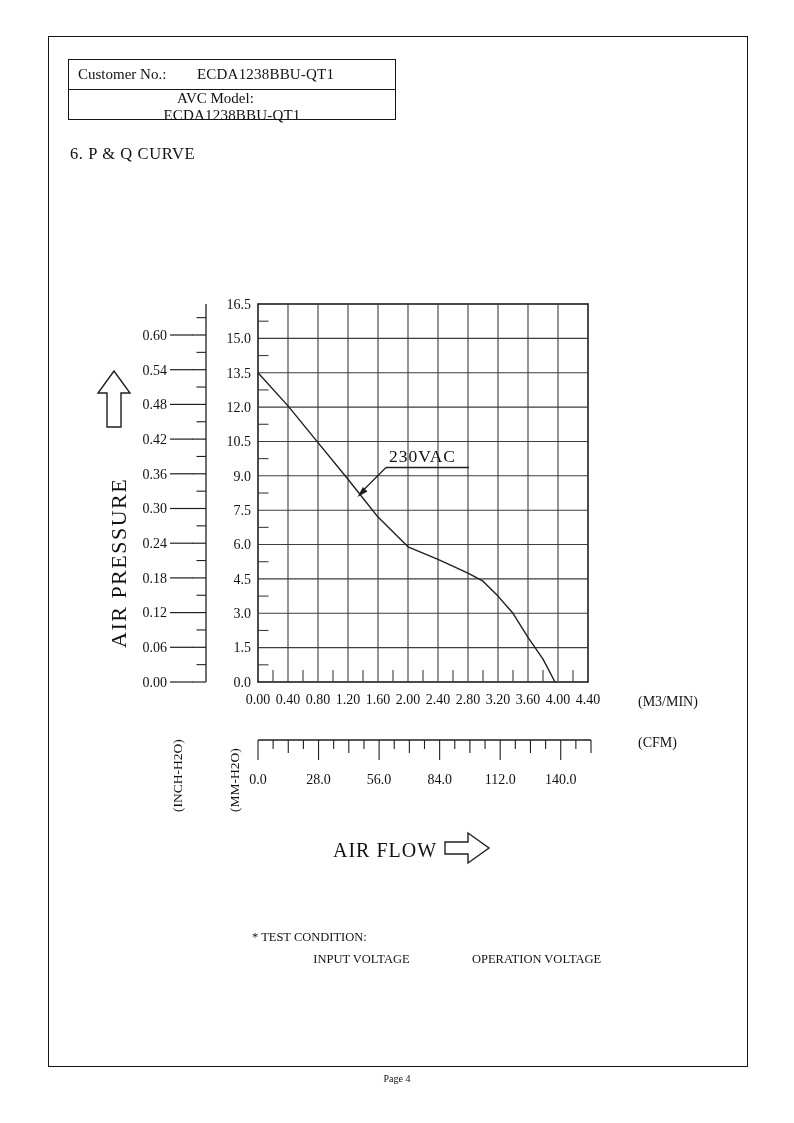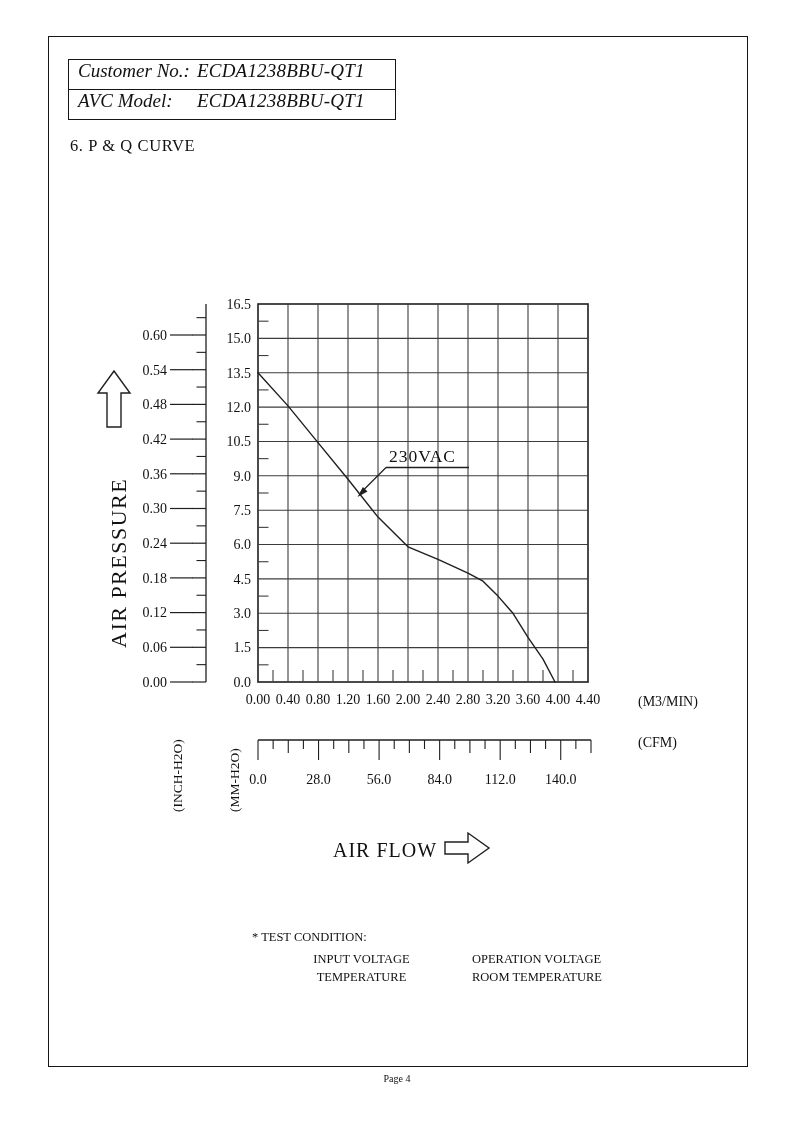--- a/index.html
+++ b/index.html
@@ -13,26 +13,26 @@
   }
   .border-frame{
     position:absolute;left:48px;top:36px;width:698px;height:1029px;
     border:1.6px solid #161616;
   }
   .header-table{
     position:absolute;left:68px;top:59px;width:326px;
     border:1.6px solid #161616;
     background:#fff;
   }
-  .header-row{display:flex;align-items:flex-start;height:29px;font-size:19px;font-style:italic;}
-  .header-row.second{border-top:1.4px solid #161616;}
+  .header-row{display:flex;align-items:center;height:29px;font-size:15px;}
+  .header-row.second{border-top:1.4px solid #161616;flex-direction:column;}
   .header-label{padding-left:9px;width:119px;}
   .header-value{letter-spacing:.2px;}
   .section-title{
-    position:absolute;left:70px;top:136px;
+    position:absolute;left:70px;top:144px;
     font-size:16.5px;letter-spacing:.6px;
   }
   .chart-svg{position:absolute;left:0;top:0;}
   .test-condition{
     position:absolute;left:208px;top:928px;width:360px;
     font-size:12.5px;line-height:18px;margin-left:44px;
   }
   .tc-heading{margin-bottom:4px;}
   .tc-row{display:flex;align-items:center;height:18px;padding-left:7px;}
   .tc-left{display:flex;align-items:center;width:205px;flex-direction:column;}
@@ -243,24 +243,17 @@
 
   <div class="test-condition">
     <div class="tc-heading">* TEST CONDITION:</div>
     <div class="tc-row">
       <span class="tc-left">
         <span>INPUT VOLTAGE</span>
         <span class="tc-line"></span>
       </span>
       <span class="tc-value">OPERATION VOLTAGE</span>
     </div>
-    <div class="tc-row">
-      <span class="tc-left">
-        <span>TEMPERATURE</span>
-        <span class="tc-line"></span>
-      </span>
-      <span class="tc-value">ROOM TEMPERATURE</span>
-    </div>
   </div>
 
   <div class="page-footer">Page 4</div>
 
 </div>
 
 </body></html>

